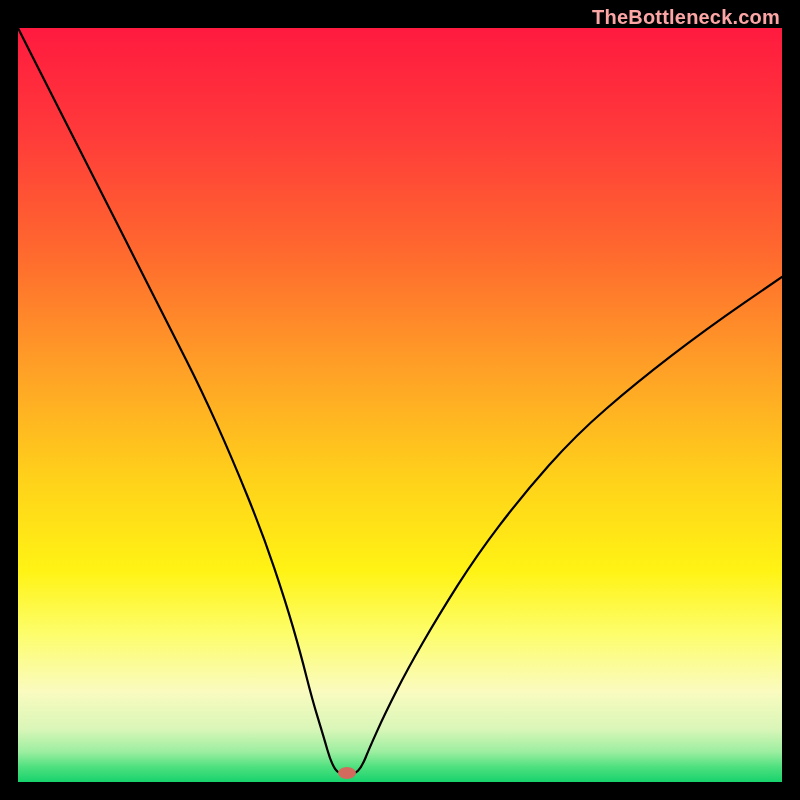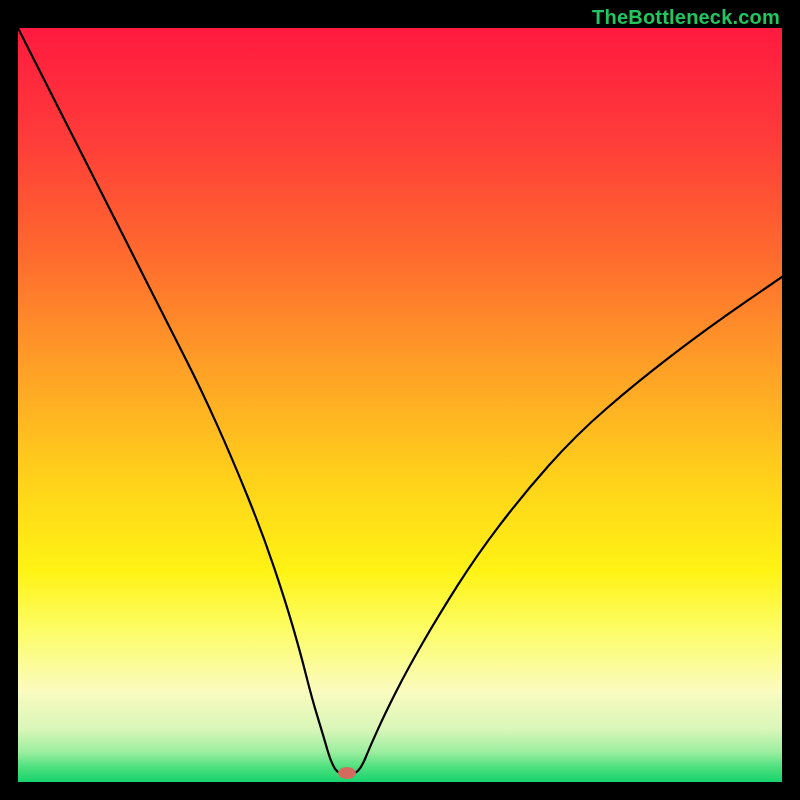--- a/index.html
+++ b/index.html
@@ -45,15 +45,15 @@
 <div class="stage">
 
   <div class="plot-area" id="plot" style="left: 18px; top: 28px; width: 764px; height: 754px;">
     <div class="gradient" id="grad" style="background: linear-gradient(rgb(255, 26, 63) 0%, rgb(255, 58, 58) 14%, rgb(255, 106, 46) 30%, rgb(255, 163, 38) 46%, rgb(255, 210, 26) 60%, rgb(255, 243, 20) 72%, rgb(253, 253, 104) 80%, rgb(250, 251, 191) 88%, rgb(217, 246, 184) 93%, rgb(156, 238, 160) 96%, rgb(79, 224, 127) 98%, rgb(23, 211, 108) 100%);"></div>
     <svg class="curve" id="curveSvg" width="764" height="754" viewBox="0 0 764 754">
         <path d="M 0 0 Q 0 0 15.280000000000001 30.159999999999968 Q 30.560000000000002 60.319999999999936 45.84 90.47999999999996 Q 61.120000000000005 120.63999999999999 76.4 150.8 Q 91.67999999999999 180.96000000000004 106.96000000000001 211.12 Q 122.24000000000001 241.27999999999997 137.52 271.44 Q 152.8 301.6 168.07999999999998 331.76 Q 183.35999999999999 361.91999999999996 198.64 395.85 Q 213.92000000000002 429.78000000000003 229.20000000000002 467.48 Q 244.48000000000002 505.17999999999995 255.94 539.1099999999999 Q 267.4 573.04 275.03999999999996 599.43 Q 282.68 625.8199999999999 288.40999999999997 648.4399999999999 Q 294.14 671.06 299.87 689.91 Q 305.6 708.76 309.42 721.9549999999999 Q 313.24 735.15 317.06 740.8050000000001 Q 320.88 746.46 328.52 746.46 Q 336.16 746.46 339.98 742.69 Q 343.8 738.92 347.62 729.495 Q 351.44 720.07 359.08 703.105 Q 366.71999999999997 686.14 378.17999999999995 663.52 Q 389.64 640.9 404.92 614.51 Q 420.20000000000005 588.12 439.3 557.96 Q 458.4 527.8 481.32 497.64 Q 504.24 467.48 530.98 437.32 Q 557.72 407.15999999999997 588.28 380.77 Q 618.84 354.38 653.22 327.99 Q 687.6 301.6 725.8 275.21000000000004 T 764 248.82" fill="none" stroke="#000000" stroke-width="2.2" stroke-linecap="round" stroke-linejoin="round"></path>
       </svg>
     <div class="marker" id="marker" style="left: 319.52px; top: 738.952px; width: 18px; height: 12px; background: rgb(212, 106, 94); border-radius: 9px / 6px;"></div>
   </div>
 
-  <div class="watermark" id="wm" style="right: 20px; top: 6px; color: #22c55e; font-size: 20px;">TheBottleneck.com</div>
+  <div class="watermark" id="wm" style="right: 20px; top: 6px; color: #fca5a5; font-size: 20px;">TheBottleneck.com</div>
 
 </div>
 
 </body></html>

